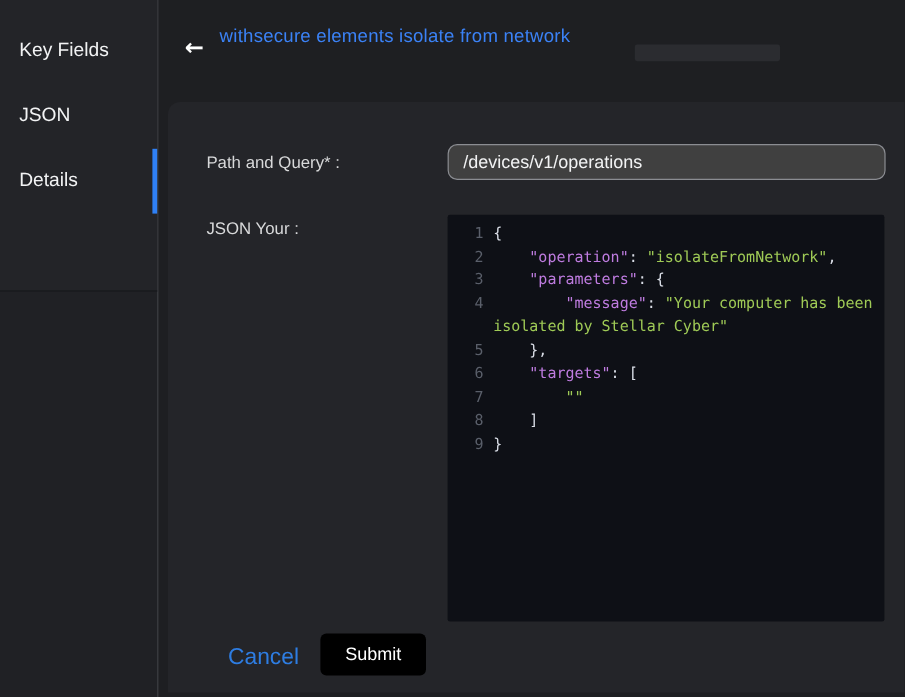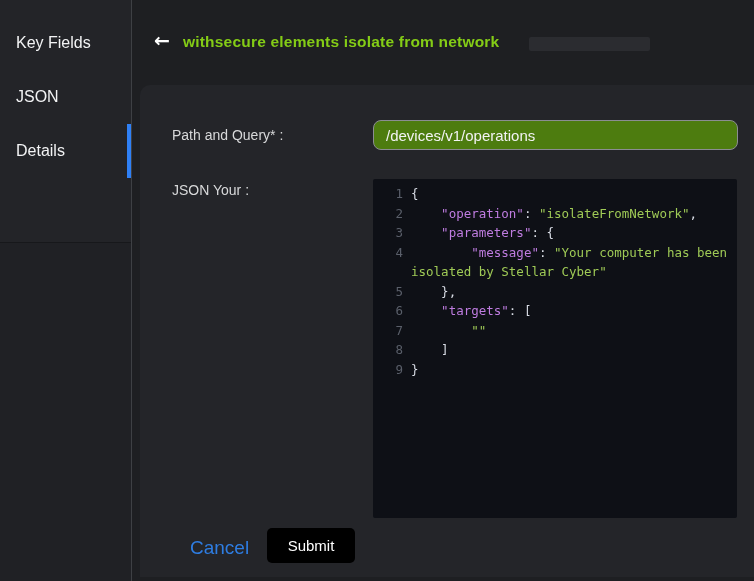--- a/index.html
+++ b/index.html
@@ -13,31 +13,31 @@
   .sidebar-nav { position:absolute; left:0; top:0; width:100%; height:243px; background:#232428;
                  border-bottom:1px solid #17181b; padding-top:16px; }
   .side-item { position:relative; height:54px; display:flex; align-items:center; padding-left:16px;
                color:#f2f3f4; font-size:16px; cursor:pointer; }
   .side-item .active-bar { position:absolute; right:0; top:0; width:4px; height:54px; background:#2f80f5; display:none; }
   .side-item.active .active-bar { display:block; }
 
   
   .back-button { left:148px; top:26px; width:28px; height:28px; display:flex; align-items:center; justify-content:center;
                  color:#ffffff; font-size:19px; font-weight:bold; cursor:pointer; font-family:"DejaVu Sans",sans-serif; }
-  .page-title { left:183px; top:33px; color:#84cc16; font-size:15.5px; font-weight:700; letter-spacing:0.2px; }
+  .page-title { left:183px; top:22px; color:#3b82f6; font-size:15.5px; font-weight:400; letter-spacing:0.2px; }
   .redact-chip { left:529px; top:37px; width:121px; height:14px; background:#2b2c30; border-radius:2px; }
 
   
   .panel { left:140px; top:85px; width:614px; height:492px; background:#242529; border-radius:10px 0 0 0; }
 
   .field-label { color:#d8d9da; font-size:14px; }
   .label-path { left:172px; top:127px;text-align:center; }
   .label-body { left:172px; top:182px; }
 
-  .input-path { left:373px; top:120px; width:365px; height:30px; background:#4d7c0f; border:1px solid #8b8d92;
+  .input-path { left:373px; top:120px; width:365px; height:30px; background:#404040; border:1px solid #8b8d92;
                 border-radius:8px; color:#f2f3f4; font-size:15px; padding:0 12px;
                 font-family:"Liberation Sans","DejaVu Sans",sans-serif; outline:none; }
 
   
   .editor { left:373px; top:179px; width:364px; height:339px; background:#0e1016; border-radius:2px;
             padding:5px 2px 0 0; font-family:"DejaVu Sans Mono","Liberation Mono",monospace;
             font-size:12.5px; line-height:19.5px; overflow:hidden; cursor:text; }
   .code-row { display:flex; }
   .ln { width:30px; text-align:right; color:#5a5f6a; flex:none; }
   .code { margin-left:8px; flex:1; white-space:pre-wrap; word-break:break-word; color:#d9dde6; }

